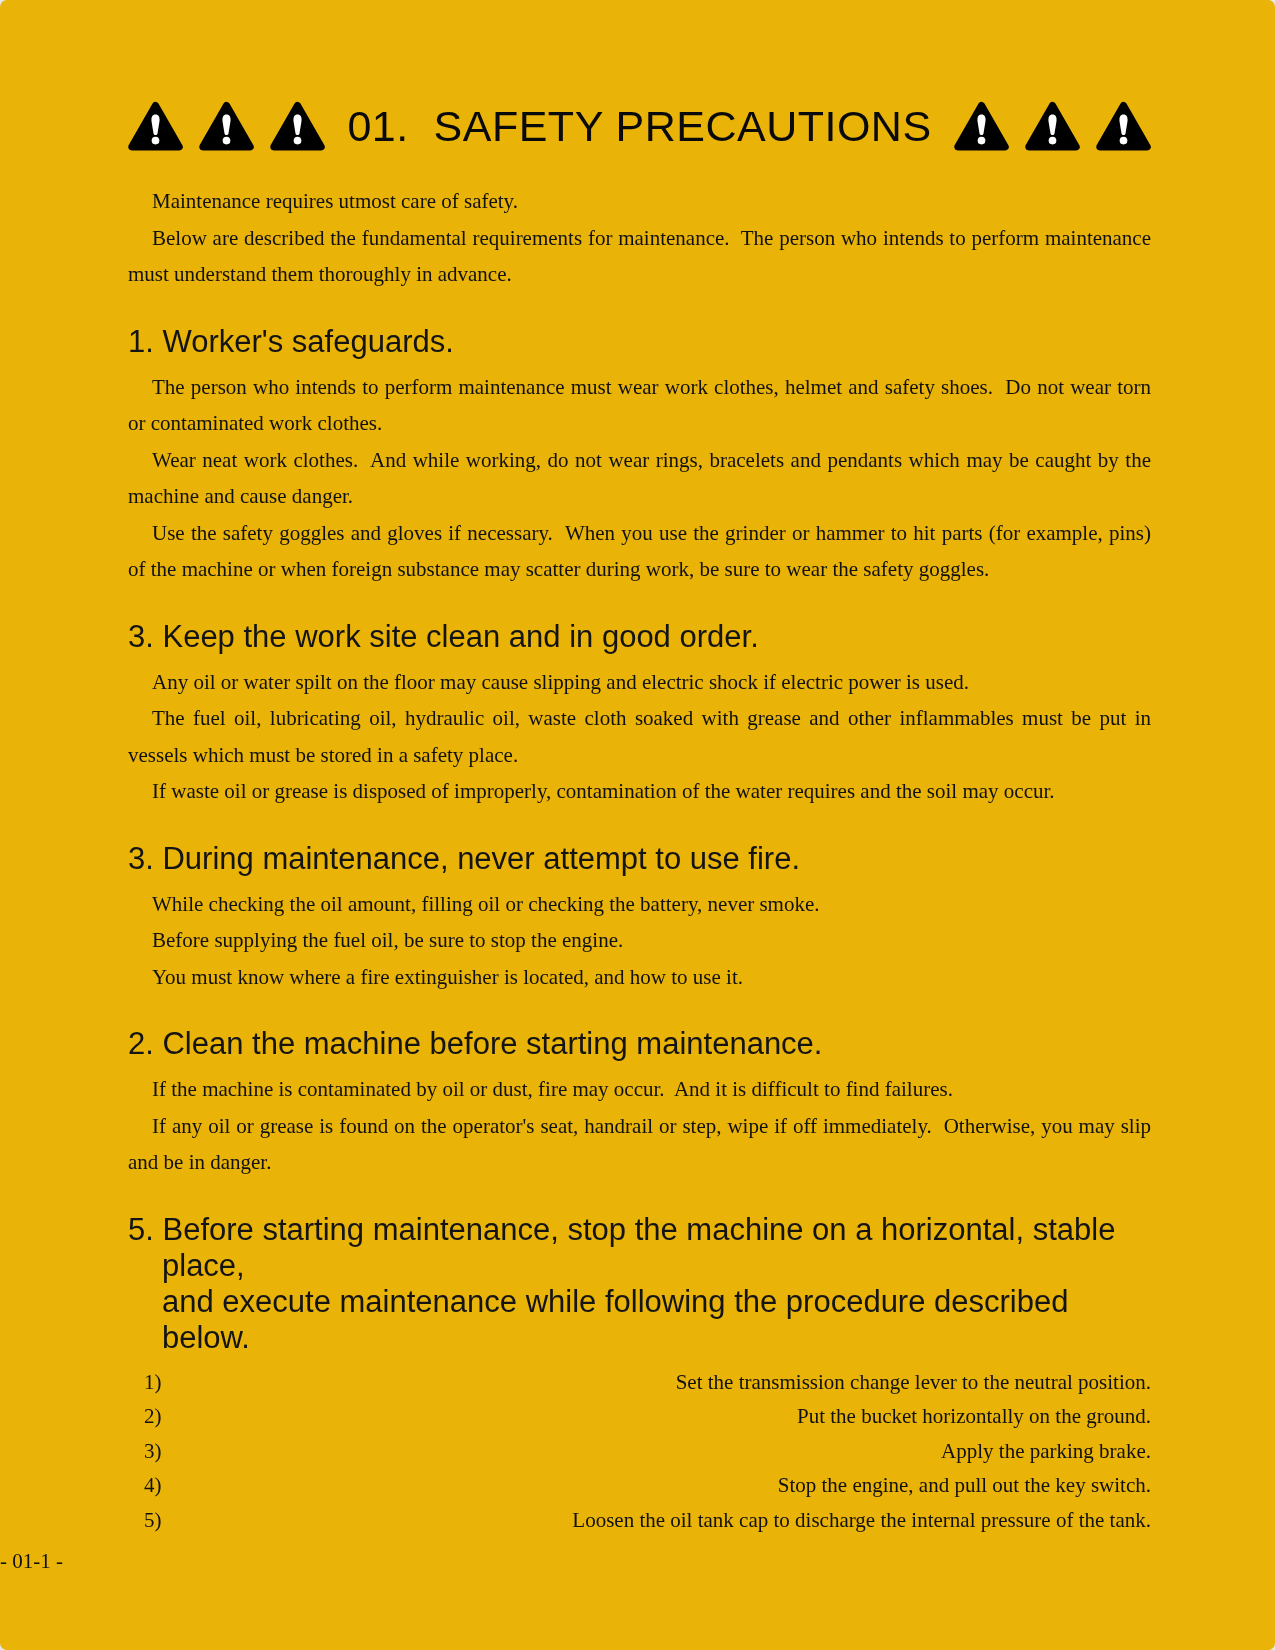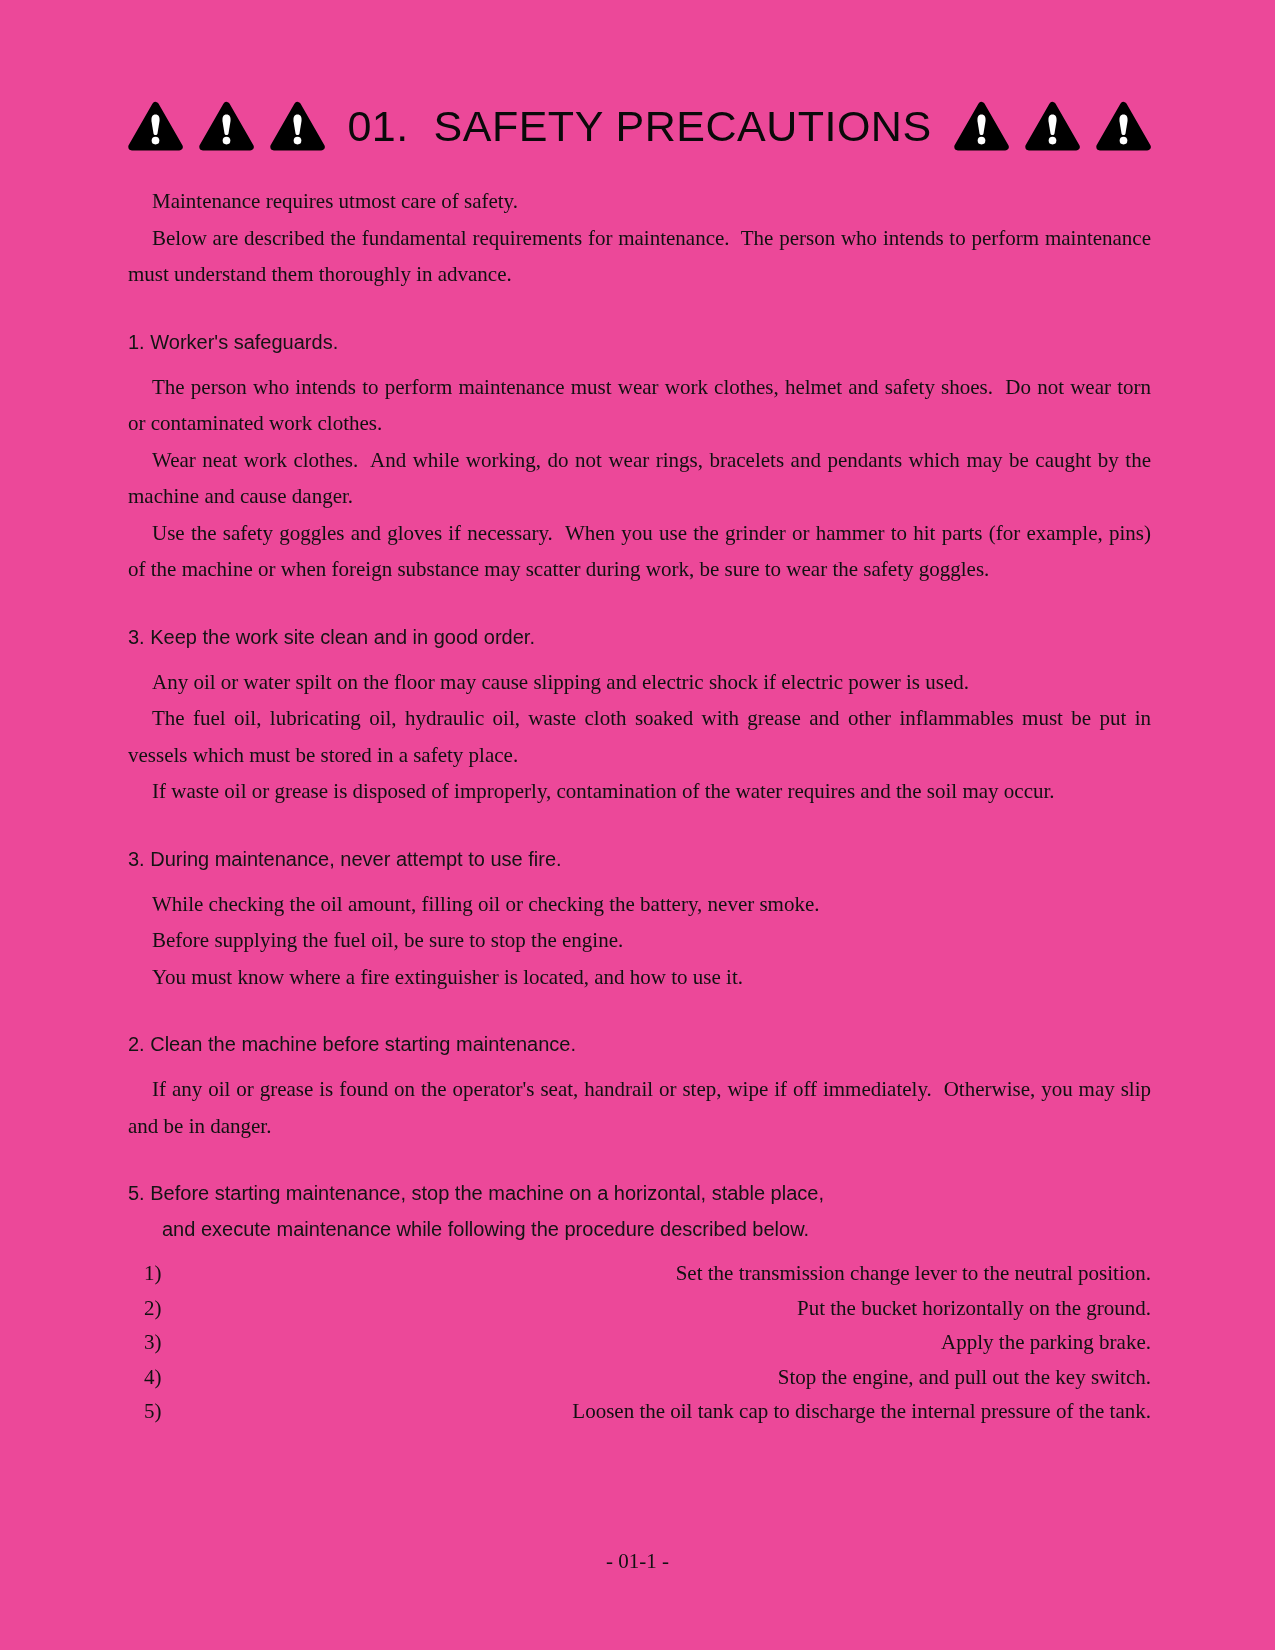--- a/index.html
+++ b/index.html
@@ -2,25 +2,26 @@
 <html><head>
 <meta charset="utf-8">
 <style>
   * { margin: 0; padding: 0; box-sizing: border-box; }
   html, body { background: #e8e8e8; }
   .page {
     position: relative;
     width: 1275px;
     height: 1650px;
     margin: 0 auto;
-    background: #ec4899;
+    background: #eab308;
     color: #0d0d0d;
     padding: 98px 124px 0 128px;
     overflow: hidden;
     font-family: "Liberation Serif", serif;
+    border-radius: 7px;
   }
   
   .title-row {
     display: flex;
     align-items: center;
     justify-content: space-between;
     margin-bottom: 28px;
   }
   .icon-group {
     display: flex;
@@ -43,21 +44,21 @@
   .section p {
     font-size: 21px;
     line-height: 36.5px;
     text-indent: 24px;
     text-align: justify;
     color: #111;
   }
   .section-heading {
     font-family: "Liberation Sans", sans-serif;
     font-weight: 400;
-    font-size: 20px;
+    font-size: 31px;
     line-height: 36px;
     color: #141414;
     margin-top: 31px;
     margin-bottom: 9px;
     padding-left: 34px;
     text-indent: -34px;
     white-space: pre-line;
   }
   .steps { margin-top: 2px; }
   .step {
@@ -69,21 +70,20 @@
   .step-num {
     flex: 0 0 42px;
     padding-left: 16px;
   }
   .step-text { flex: 1 1 auto; text-align: right; }
   
   .page-footer {
     position: absolute;
     left: 0; right: 0;
     bottom: 76px;
-    text-align: center;
     font-size: 21px;
     color: #111;
   }
 </style>
 </head>
 <body>
 
 <div class="page">
 
   <div class="title-row">
@@ -145,20 +145,21 @@
 
   <div class="section">
     <h2 class="section-heading">3. During maintenance, never attempt to use fire.</h2>
     <p>While checking the oil amount, filling oil or checking the battery, never smoke.</p>
     <p>Before supplying the fuel oil, be sure to stop the engine.</p>
     <p>You must know where a fire extinguisher is located, and how to use it.</p>
   </div>
 
   <div class="section">
     <h2 class="section-heading">2. Clean the machine before starting maintenance.</h2>
+    <p>If the machine is contaminated by oil or dust, fire may occur.&nbsp; And it is difficult to find failures.</p>
     <p>If any oil or grease is found on the operator's seat, handrail or step, wipe if off immediately.&nbsp; Otherwise, you may slip and be in danger.</p>
   </div>
 
   <div class="section">
     <h2 class="section-heading">5. Before starting maintenance, stop the machine on a horizontal, stable place,
 and execute maintenance while following the procedure described below.</h2>
     <div class="steps">
       <div class="step">
         <span class="step-num">1)</span>
         <span class="step-text">Set the transmission change lever to the neutral position.</span>

